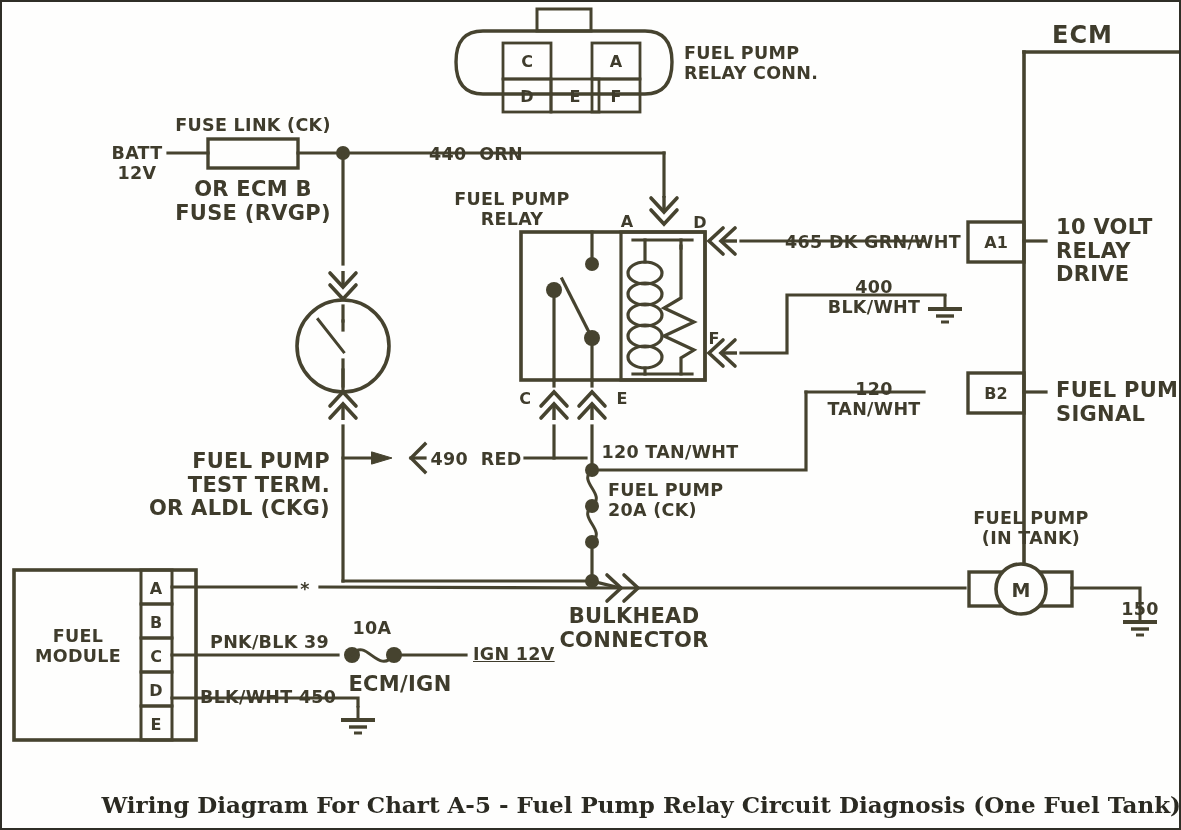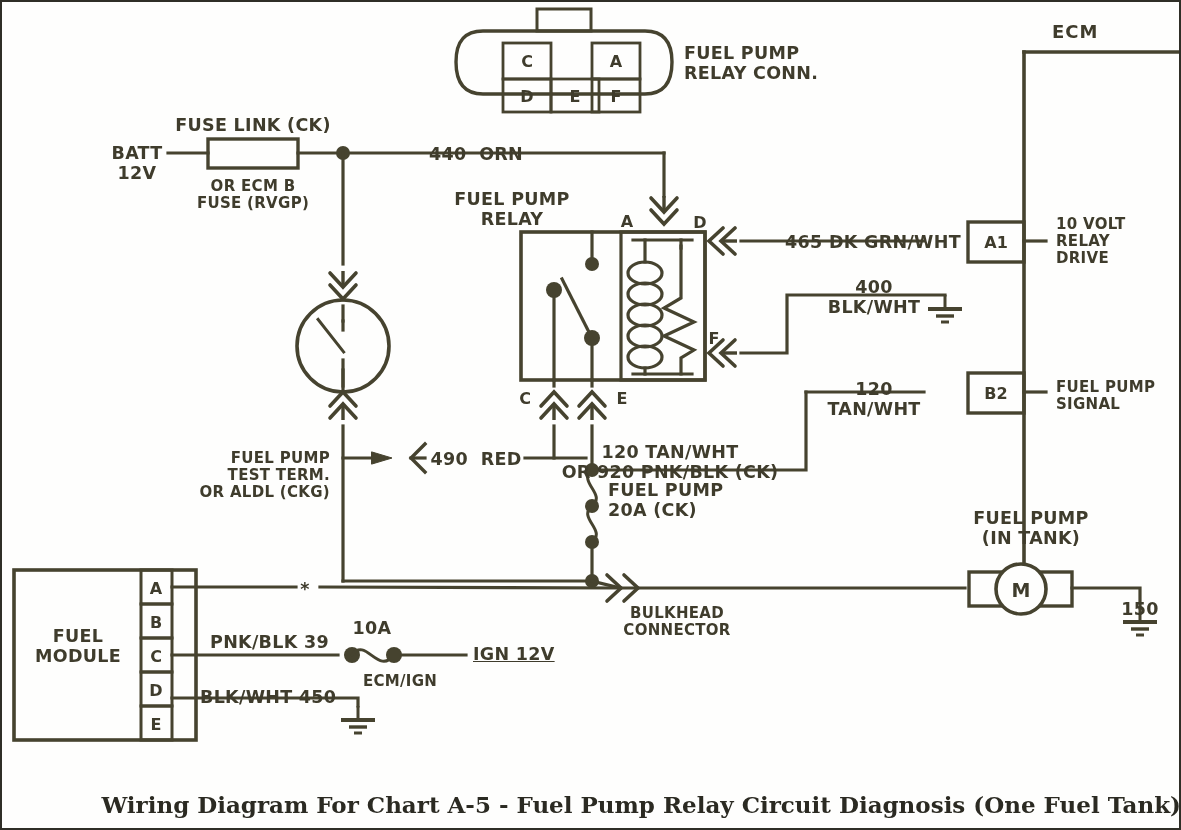--- a/index.html
+++ b/index.html
@@ -3,23 +3,23 @@
 <meta charset="utf-8">
 <style>
   html,body{margin:0;padding:0;background:#fdfdfb;}
   body{font-family:"DejaVu Sans",sans-serif;}
   #root{position:relative;width:1181px;height:830px;background:#fefefd;overflow:hidden;}
   #sheet{position:absolute;inset:0;}
   .lbl{position:absolute;font-family:"DejaVu Sans",sans-serif;font-weight:bold;color:#3f3c2c;
        letter-spacing:.3px;line-height:1.12;white-space:pre;}
   .c{text-align:center;transform:translateX(-50%);}
   .r{text-align:right;transform:translateX(-100%);}
-  .t16{font-size:15px;}
+  .t16{font-size:21px;}
   .t17{font-size:17.5px;}
-  .t26{font-size:18px;letter-spacing:1px;}
+  .t26{font-size:24px;letter-spacing:1px;}
   .term{position:absolute;font-family:"DejaVu Sans",sans-serif;font-weight:bold;
         font-size:16px;color:#3f3c2c;text-align:center;transform:translate(-50%,-50%);}
   #caption{position:absolute;left:0;right:0;bottom:12px;text-align:right;
            font-family:"DejaVu Serif",serif;font-weight:bold;font-size:23px;color:#2b2a22;}
   .frame{position:absolute;inset:0;border:2px solid #2f2e27;pointer-events:none;}
 </style>
 </head>
 <body>
 
 <div id="root">
@@ -231,31 +231,31 @@
   <div class="term" style="left:627px;top:221px;">A</div>
   <div class="term" style="left:700px;top:222px;">D</div>
   <div class="term" style="left:714px;top:338px;">F</div>
   <div class="term" style="left:525px;top:398px;">C</div>
   <div class="term" style="left:622px;top:398px;">E</div>
 
   <div class="lbl t17 c" style="left:476px;top:145px;">440  ORN</div>
   <div class="lbl t17 c" style="left:873px;top:233px;">465 DK GRN/WHT</div>
   <div class="lbl t17 c" style="left:874px;top:278px;"><span>400</span><br><span>BLK/WHT</span></div>
   <div class="lbl t17 c" style="left:874px;top:380px;"><span>120</span><br><span>TAN/WHT</span></div>
-  <div class="lbl t17 c" style="left:670px;top:443px;"><span>120 TAN/WHT</span><br><span>OR 920 PNK/BLK (CK)</span></div>
+  <div class="lbl t17 c" style="left:670px;top:443px;"><span>120 TAN/WHT</span><br></div>
   <div class="lbl t17" style="left:608px;top:481px;"><span>FUEL PUMP</span><br><span>20A (CK)</span></div>
   <div class="lbl t17 c" style="left:305px;top:580px;">*</div>
 
   <div class="lbl t26" style="left:1052px;top:22px;">ECM</div>
   <div class="term" style="left:996px;top:242px;">A1</div>
   <div class="term" style="left:996px;top:393px;">B2</div>
   <div class="lbl t16" style="left:1056px;top:216px;"><span>10 VOLT</span><br><span>RELAY</span><br><span>DRIVE</span></div>
   <div class="lbl t16" style="left:1056px;top:379px;"><span>FUEL PUMP</span><br><span>SIGNAL</span></div>
 
-  <div class="lbl t16 c" style="left:634px;top:605px;margin-left:43px;"><span>BULKHEAD</span><br><span>CONNECTOR</span></div>
+  <div class="lbl t16 c" style="left:634px;top:605px;"><span>BULKHEAD</span><br><span>CONNECTOR</span></div>
 
   <div class="lbl t17 c" style="left:78px;top:627px;"><span>FUEL</span><br><span>MODULE</span></div>
   <div class="term" style="left:156px;top:588px;">A</div>
   <div class="term" style="left:156px;top:622px;">B</div>
   <div class="term" style="left:156px;top:656px;">C</div>
   <div class="term" style="left:156px;top:690px;">D</div>
   <div class="term" style="left:156px;top:724px;">E</div>
   <div class="lbl t17" style="left:210px;top:633px;">PNK/BLK 39</div>
   <div class="lbl t17" style="left:200px;top:688px;">BLK/WHT 450</div>
   <div class="lbl t17 c" style="left:372px;top:619px;">10A</div>

